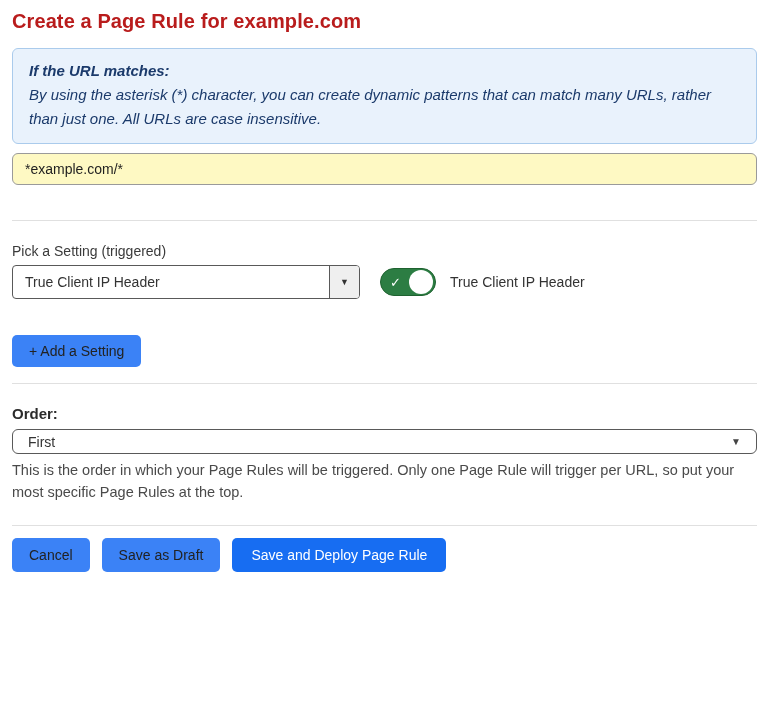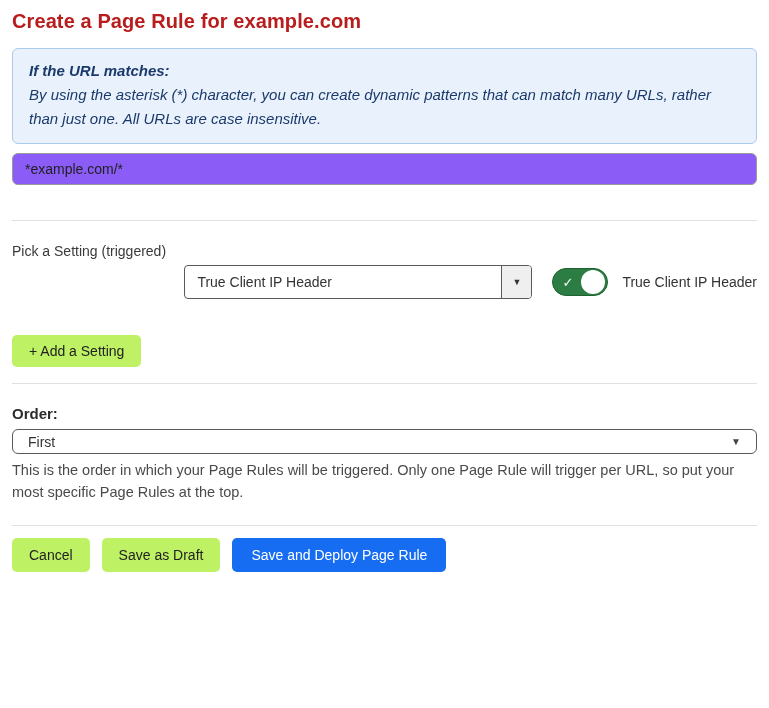--- a/index.html
+++ b/index.html
@@ -45,21 +45,21 @@
     font-size: 14px;
     color: #3a3a3a;
     margin-top: 22px;
   }
 
   .url-input {
     display: block;
     width: 100%;
     margin-top: 9px;
     height: 32px;
-    background: #8b5cf6;
+    background: #fef9c3;
     border: 1px solid #9a9a9a;
     border-radius: 6px;
     padding: 0 12px;
     font-size: 14px;
     color: #1f1f1f;
     font-family: "Liberation Sans", sans-serif;
     outline: none;
   }
 
   .divider {
@@ -75,21 +75,20 @@
     font-size: 15px;
     font-weight: bold;
     color: #2b2b2b;
     margin-top: 21px;
   }
 
   .setting-row {
     display: flex;
     align-items: center;
     margin-top: 6px;
-    justify-content: flex-end;
   }
 
   .dropdown {
     display: inline-flex;
     width: 348px;
     height: 34px;
     border: 1px solid #595959;
     border-radius: 4px;
     overflow: hidden;
     background: #fff;
@@ -152,21 +151,21 @@
 
   .btn {
     font-family: "Liberation Sans", sans-serif;
     font-size: 14px;
     border: none;
     border-radius: 5px;
     cursor: pointer;
     line-height: 1;
   }
   .btn-gray {
-    background: #bef264;
+    background: #3b82f6;
     color: #222222;
     padding: 10px 17px;
   }
   .btn-blue {
     background: #176df2;
     color: #ffffff;
     padding: 10px 19px;
   }
   .add-setting-btn { margin-top: 36px; padding: 9px 17px; }
 

